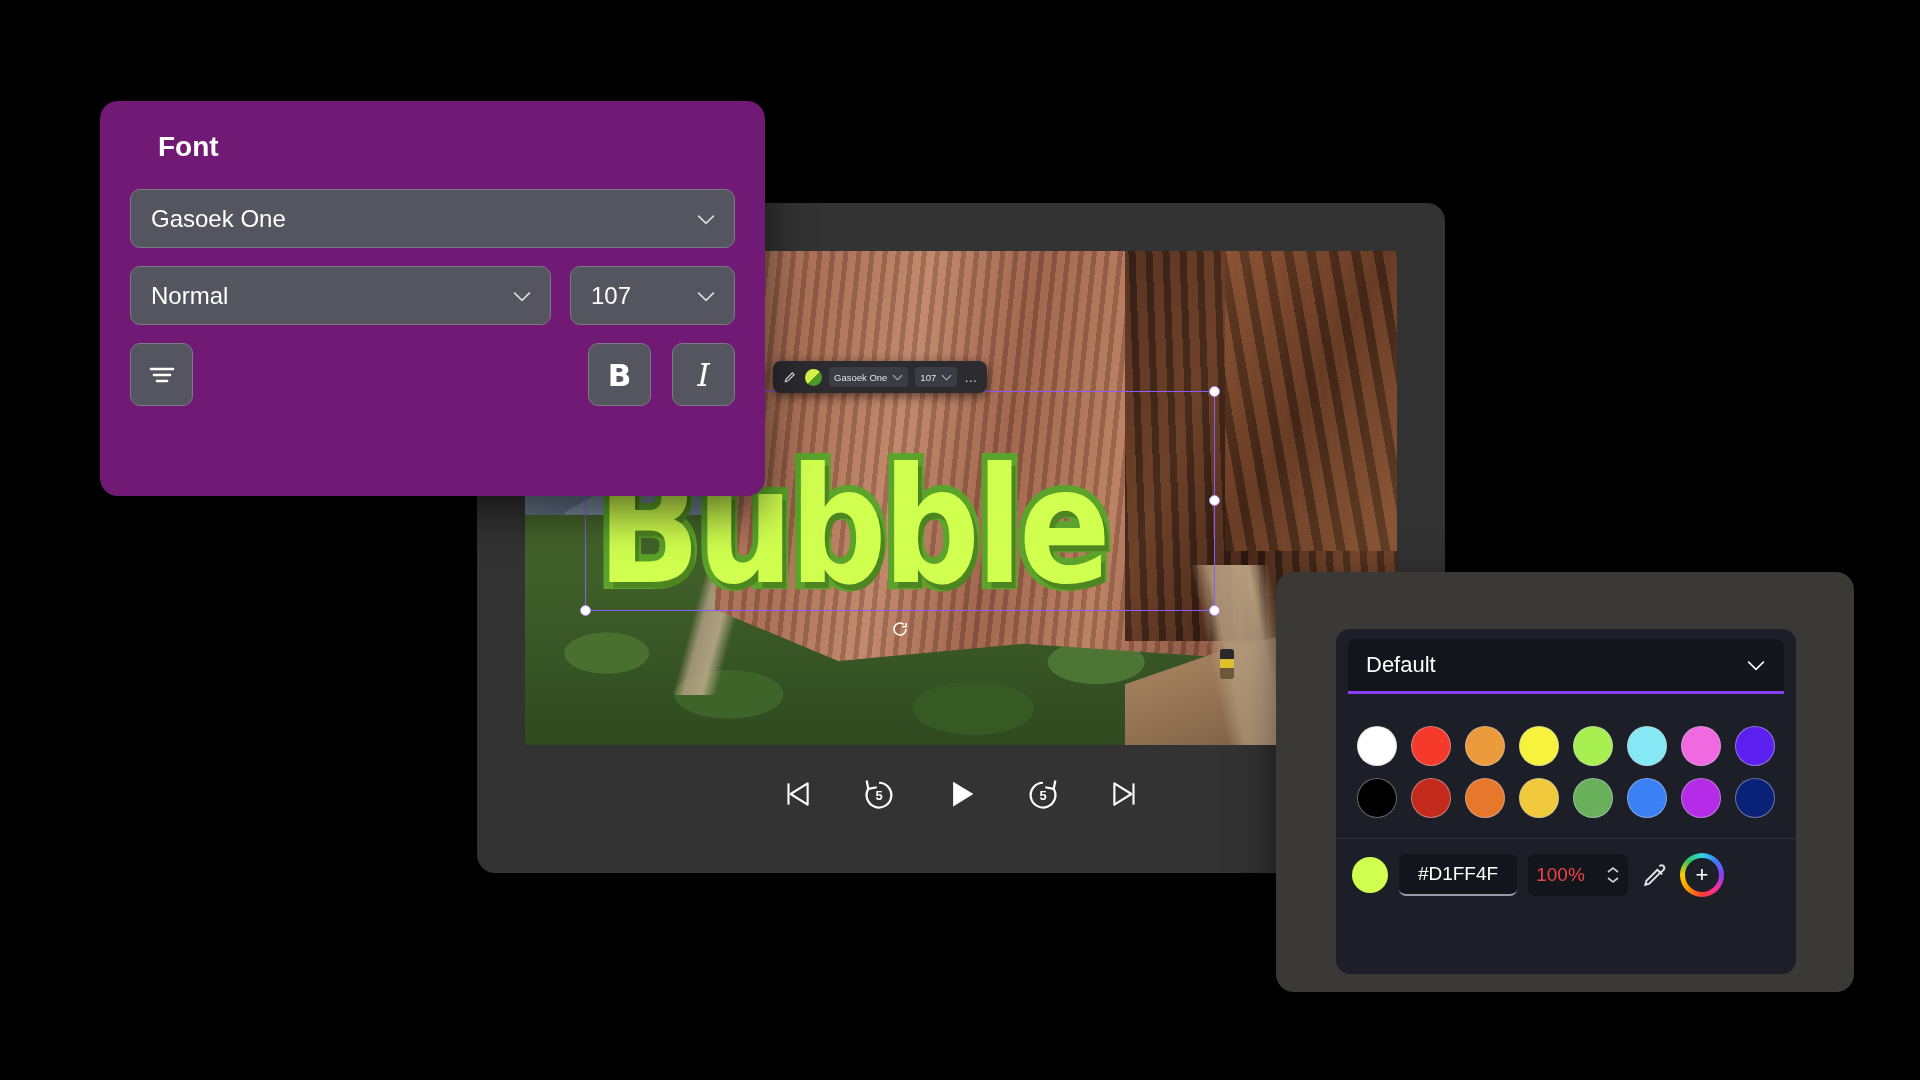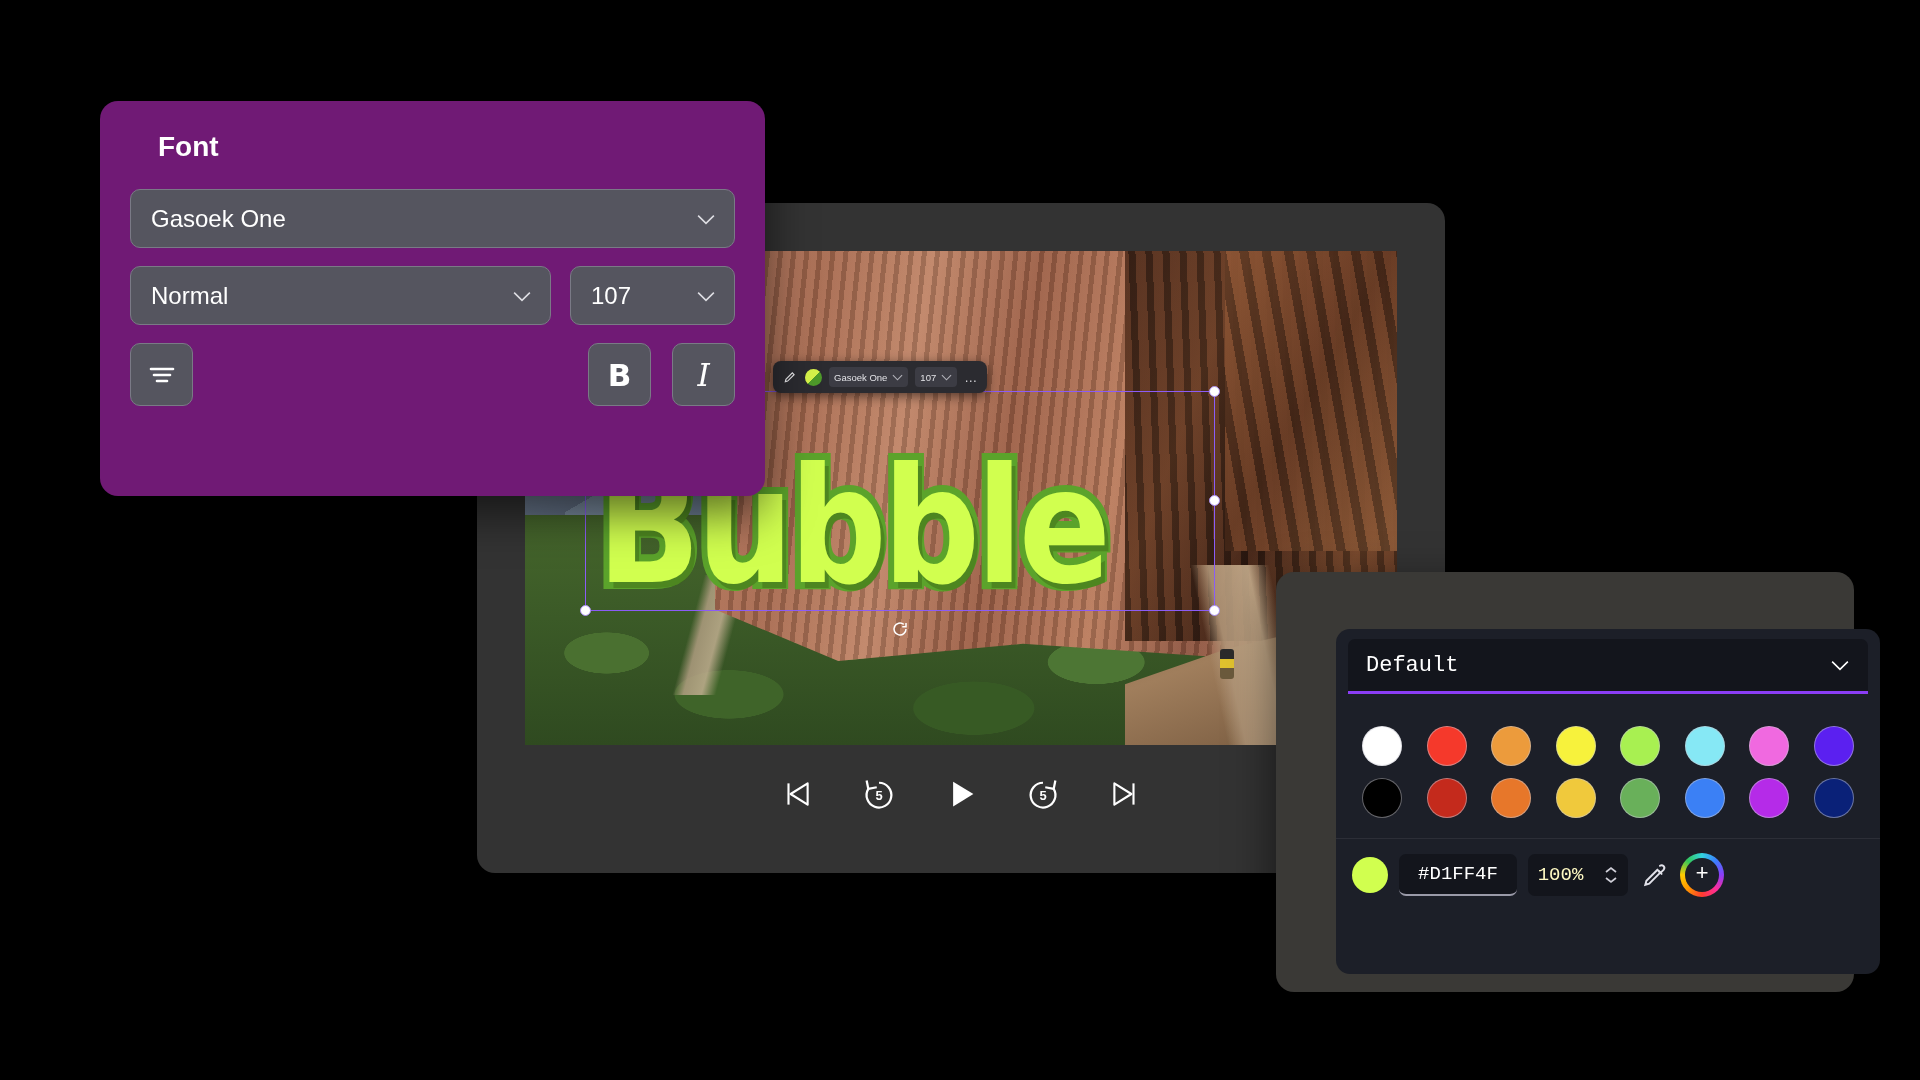--- a/index.html
+++ b/index.html
@@ -224,25 +224,24 @@
     left: 1276px; top: 572px;
     width: 578px; height: 420px;
     background: #3a3936;
     border-radius: 18px;
     box-shadow: 0 16px 48px rgba(0,0,0,.6);
     z-index: 12;
   }
   .color-inner {
     position: absolute;
     left: 60px; top: 57px;
-    width: 544px; height: 345px;
+    width: 460px; height: 345px;
     background: #1c1f28;
     border-radius: 14px;
     overflow: hidden;
-    font-family: Liberation Mono, monospace;
   }
   .cp-select {
     position: relative;
     margin: 10px 12px 0 12px;
     height: 52px;
     background: #13151c;
     border-radius: 7px 7px 0 0;
     display: flex; align-items: center;
     padding: 0 18px;
     color: #ffffff; font-size: 22px;
@@ -275,21 +274,21 @@
     background: #13151c; border-radius: 7px;
     display: flex; align-items: center; justify-content: center;
     color: #ffffff; font-size: 19px;
     border-bottom: 2px solid #9a9aa8;
     position: relative;
   }
   .cp-opacity {
     width: 100px; height: 42px;
     background: #13151c; border-radius: 7px;
     display: flex; align-items: center; gap: 21px; justify-content: center;
-    color: #fef9c3; font-size: 19px;
+    color: #ef4444; font-size: 19px;
   }
   .stepper { display: flex; flex-direction: column; gap: 2px; color: #cfcfd8; }
   .cp-eyedrop { width: 30px; height: 30px; color: #e2e2ea; display:flex; align-items:center; justify-content:center; }
   .cp-add {
     width: 44px; height: 44px; border-radius: 50%;
     background:
       conic-gradient(from 180deg, #ff3b30, #ff9500, #ffcc00, #34c759, #32d3e0, #3b7cff, #8b3df6, #ff2d9b, #ff3b30);
     display: flex; align-items: center; justify-content: center;
     flex: 0 0 auto;
   }

